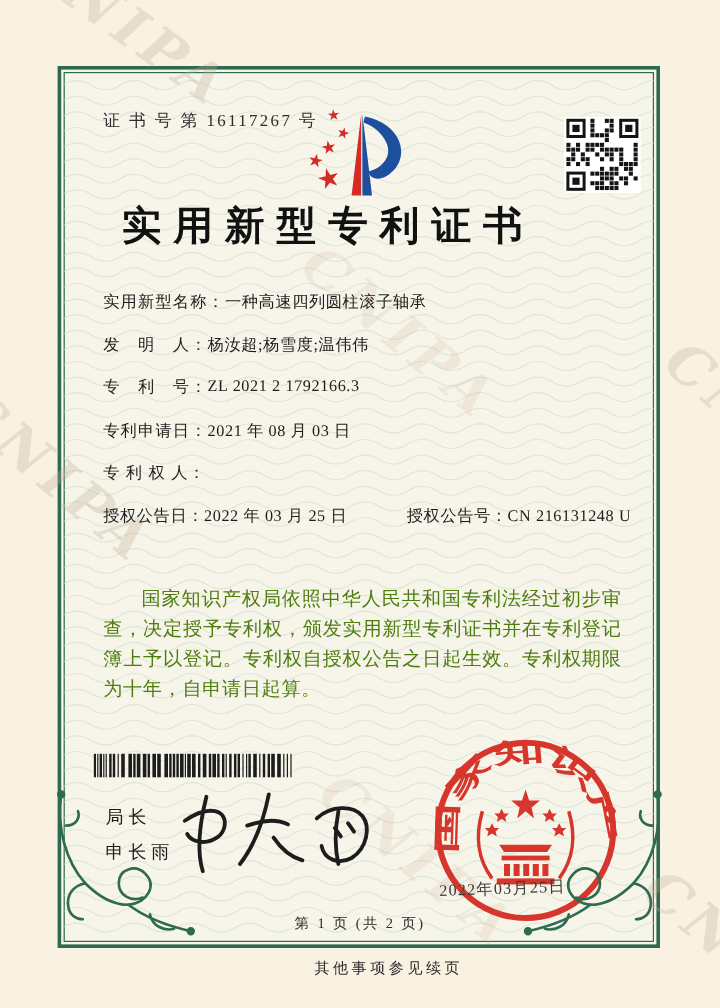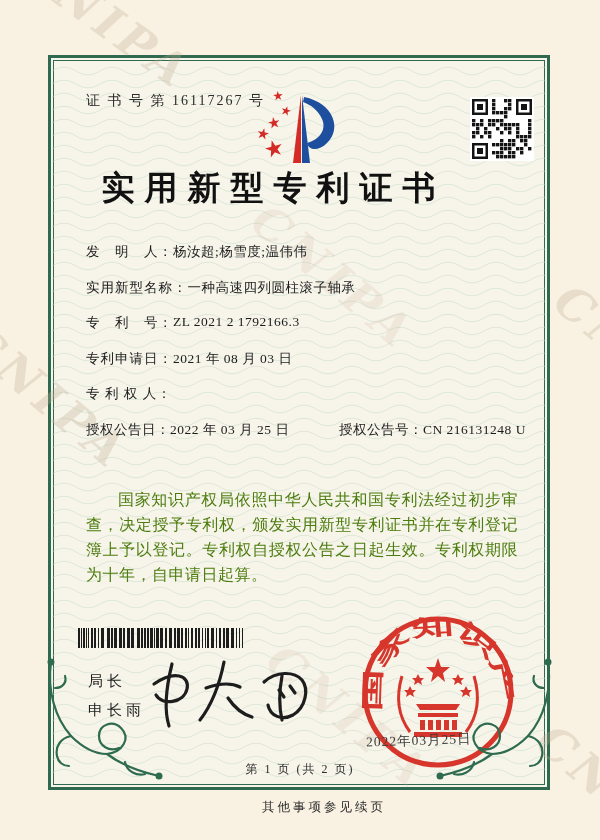--- a/index.html
+++ b/index.html
@@ -286,26 +286,26 @@
           <rect x="34" y="58" width="3.4" height="3.4"></rect>
           <rect x="38" y="58" width="3.4" height="3.4"></rect>
           <rect x="42" y="58" width="3.4" height="3.4"></rect>
         </g>
     </svg>
 
     <div class="title">实用新型专利证书</div>
 
     <div class="fields">
       <div class="field-row">
+        <span class="field-label">实用新型名称：</span>
+        <span class="field-value">一种高速四列圆柱滚子轴承</span>
+      </div>
+      <div class="field-row">
         <span class="field-label">发　明　人：</span>
         <span class="field-value">杨汝超;杨雪度;温伟伟</span>
-      </div>
-      <div class="field-row">
-        <span class="field-label">实用新型名称：</span>
-        <span class="field-value">一种高速四列圆柱滚子轴承</span>
       </div>
       <div class="field-row">
         <span class="field-label">专　利　号：</span>
         <span class="field-value">ZL 2021 2 1792166.3</span>
       </div>
       <div class="field-row">
         <span class="field-label">专利申请日：</span>
         <span class="field-value">2021 年 08 月 03 日</span>
       </div>
       <div class="field-row">

